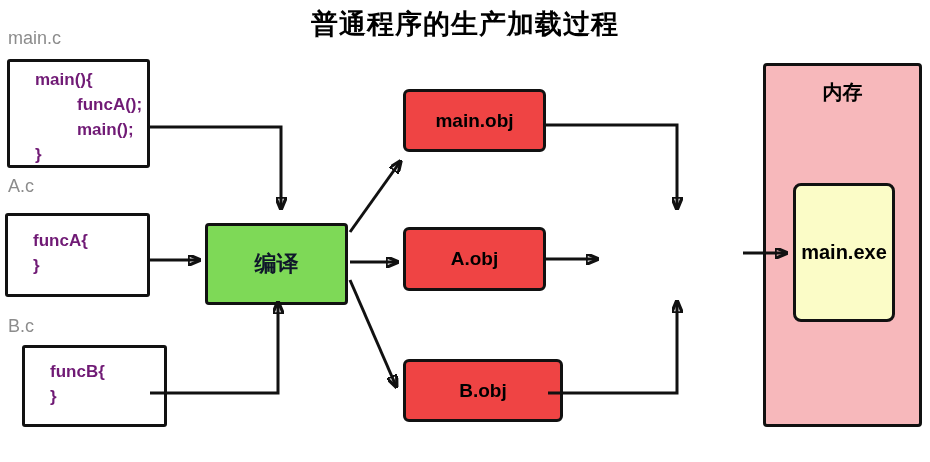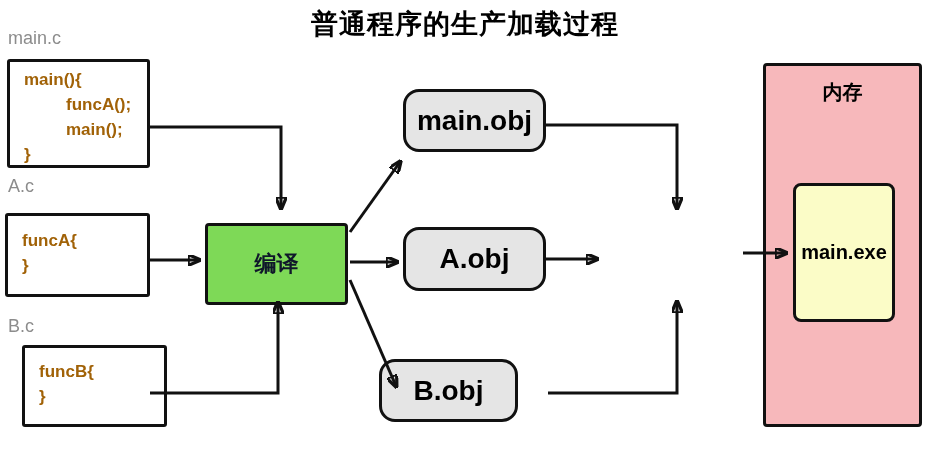--- a/index.html
+++ b/index.html
@@ -8,34 +8,34 @@
     font-family:"Liberation Sans","DejaVu Sans",sans-serif;color:#111;overflow:hidden;
   }
   *{box-sizing:border-box;}
   .title{
     position:absolute;left:0;top:6px;width:100%;text-align:center;
     font-size:27px;font-weight:bold;letter-spacing:1px;color:#000;
   }
   .file-label{position:absolute;font-size:18px;color:var(--file-label-gray,#8c8c8c);}
   .code-box{
     position:absolute;background:#fff;border:3px solid var(--line-black,#111);
-    border-radius:3px;padding:5px 0 0 14px;font-weight:bold;font-size:17px;color:#a16207;
+    border-radius:3px;padding:5px 0 0 25px;font-weight:bold;font-size:17px;color:#701a75;
   }
   .code-line{line-height:25px;white-space:pre;}
   .code-line.indent{padding-left:42px;}
   .process-box{
     position:absolute;background:var(--process-green,#7ed957);
     border:3px solid var(--line-black,#111);border-radius:4px;
     display:flex;align-items:center;justify-content:center;
     font-size:22px;font-weight:bold;color:#0f172a;margin-top:8px;
   }
   .obj-box{
-    position:absolute;background:#e5e5e5;border:3px solid var(--line-black,#111);
-    border-radius:16px;display:flex;align-items:center;justify-content:center;
-    font-size:28px;font-weight:bold;color:#000;
+    position:absolute;background:#ef4444;border:3px solid var(--line-black,#111);
+    border-radius:6px;display:flex;align-items:center;justify-content:center;
+    font-size:19px;font-weight:bold;color:#000;
   }
   .memory-box{
     position:absolute;background:var(--memory-pink,#f7b8bb);
     border:3px solid var(--line-black,#111);border-radius:4px;
   }
   .memory-label{
     position:absolute;top:13px;left:0;width:100%;text-align:center;
     font-size:20px;font-weight:bold;color:#000;
   }
   .exe-box{
@@ -71,21 +71,21 @@
   <div class="file-label" style="left:8px;top:316px">B.c</div>
   <div class="code-box" style="left:22px;top:345px;width:145px;height:82px;padding-top:11px">
     <div class="code-line">funcB{</div>
     <div class="code-line">}</div>
   </div>
 
   <div class="process-box" style="left:205px;top:215px;width:143px;height:82px">编译</div>
 
   <div class="obj-box" style="left:403px;top:89px;width:143px;height:63px">main.obj</div>
   <div class="obj-box" style="left:403px;top:227px;width:143px;height:64px">A.obj</div>
-  <div class="obj-box" style="left:379px;top:359px;width:139px;height:63px">B.obj</div>
+  <div class="obj-box" style="left:403px;top:359px;width:160px;height:63px">B.obj</div>
 
 
   <div class="memory-box" style="left:763px;top:63px;width:159px;height:364px">
     <div class="memory-label">内存</div>
     <div class="exe-box" style="left:27px;top:117px;width:102px;height:139px">main.exe</div>
   </div>
 
   <svg class="arrows" viewBox="0 0 930 462">
     <defs>
       <marker id="ah" viewBox="0 0 12 10" markerWidth="13" markerHeight="11" refX="10" refY="5" orient="auto" markerUnits="userSpaceOnUse">

